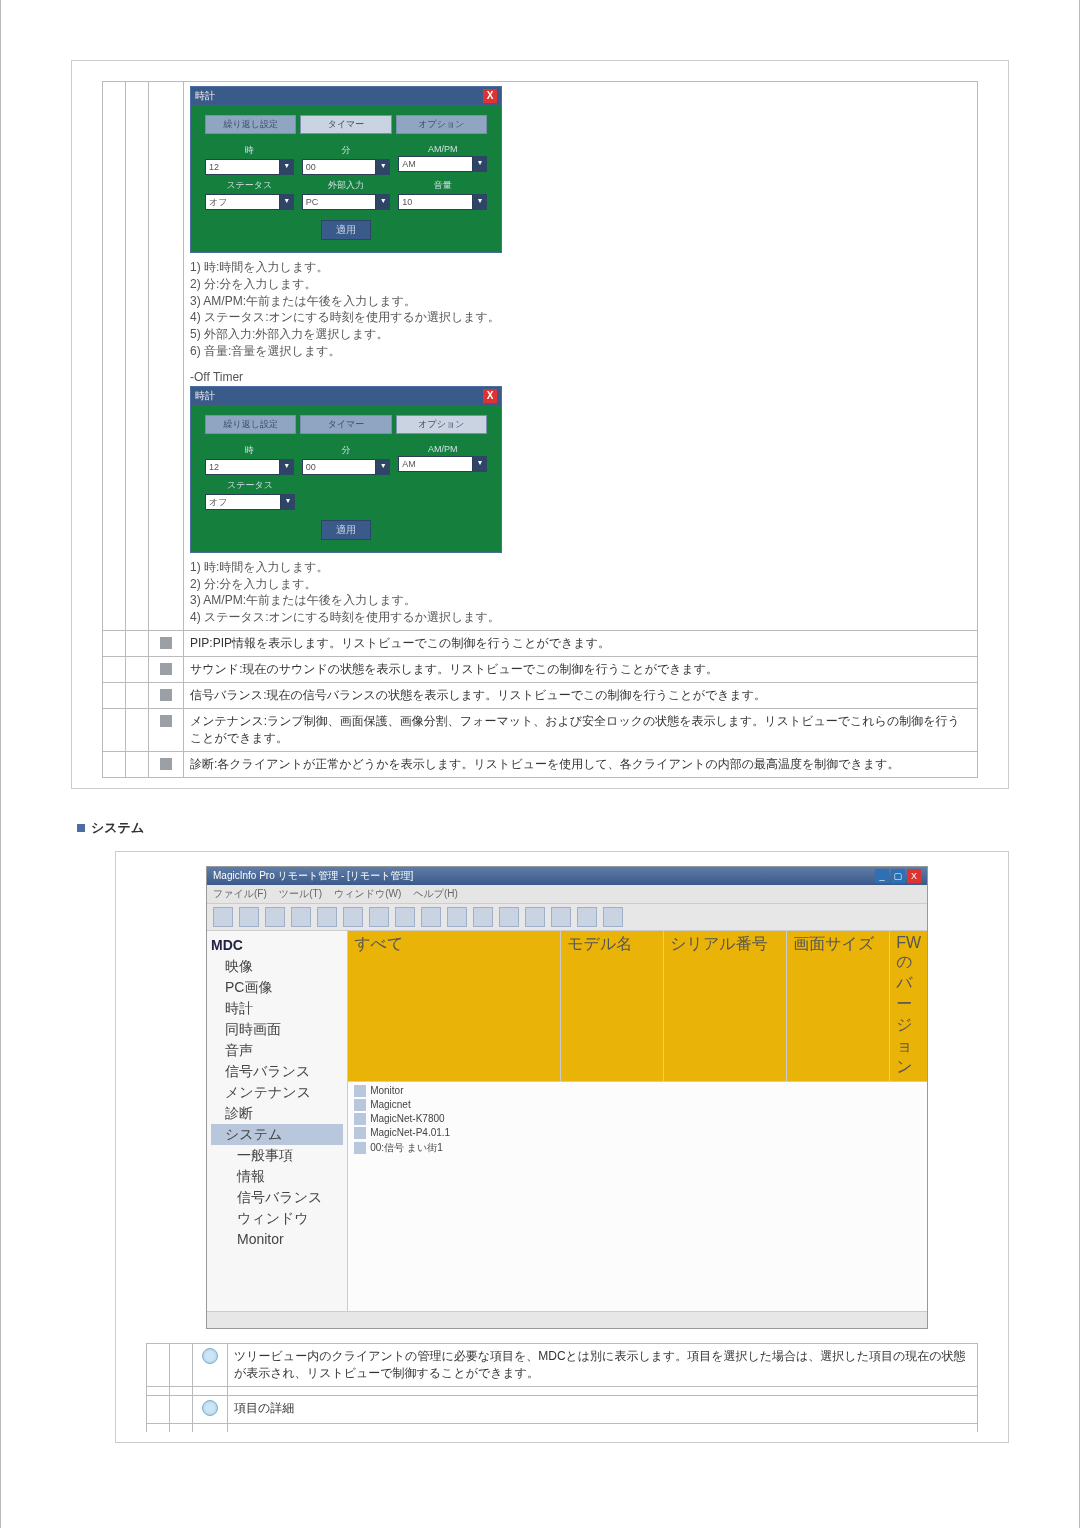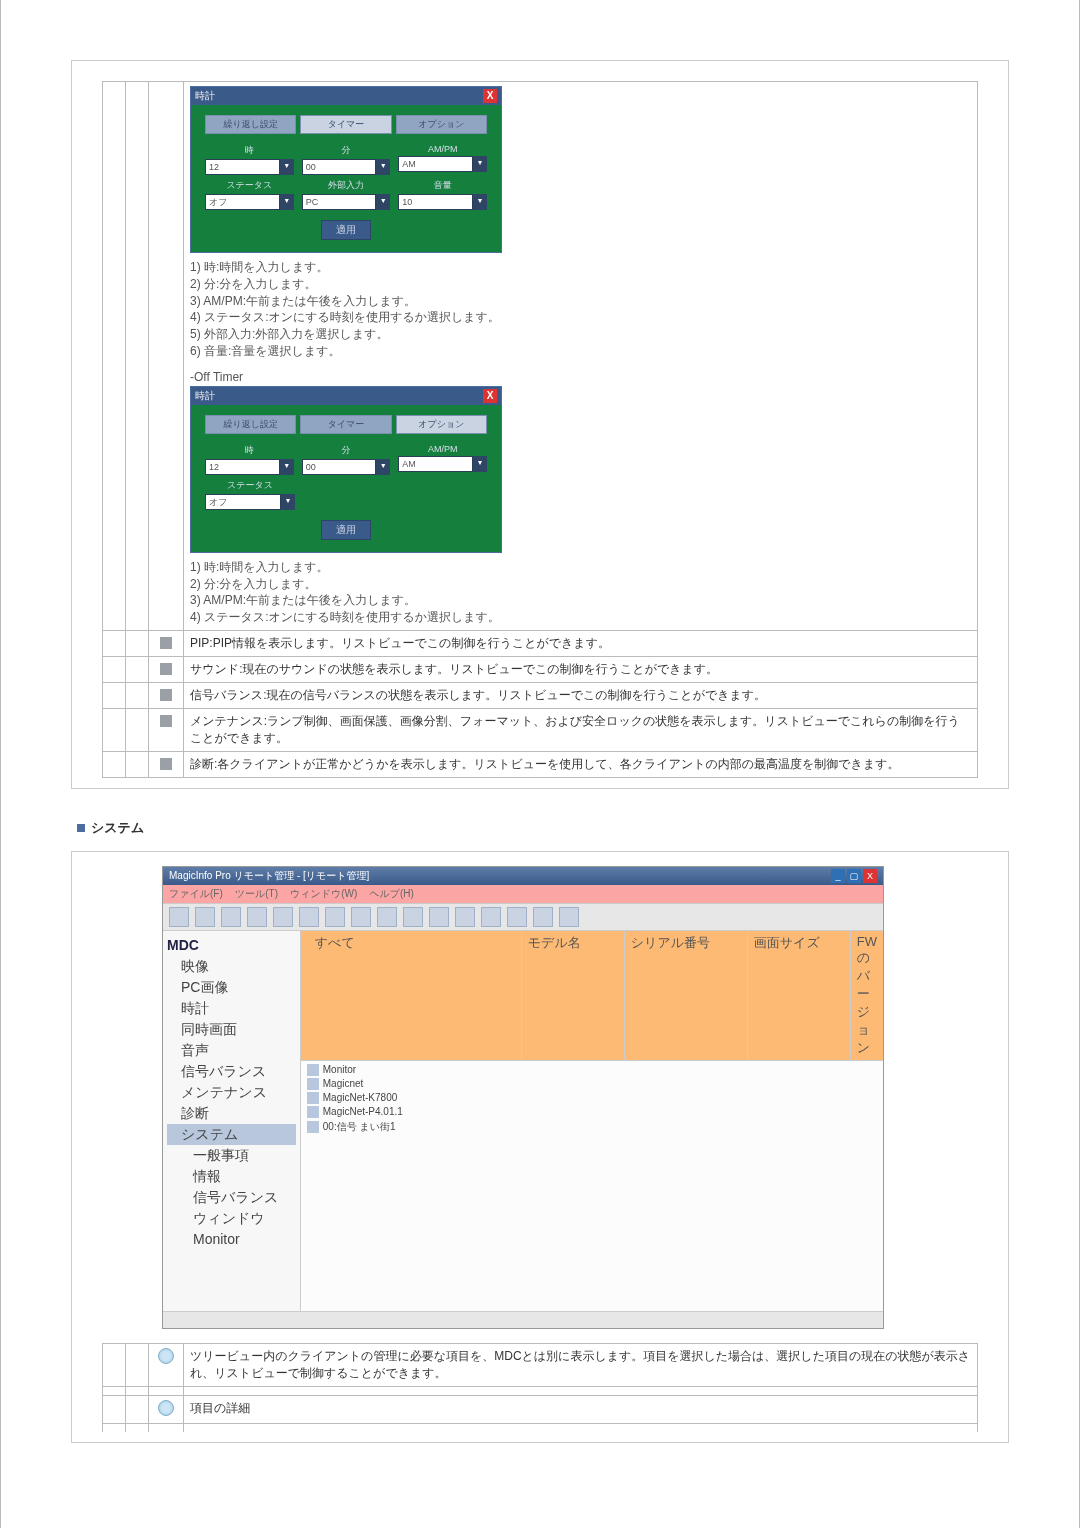--- a/index.html
+++ b/index.html
@@ -183,21 +183,21 @@
     color:#fff;
     padding:2px 6px;
   }
   .sys-mbar .winbtns { display:flex; gap:2px; }
   .sys-mbar .winbtns span {
     width:14px; height:14px; background:#2f6fb3; display:inline-block;
     text-align:center; line-height:14px; font-size:9px; color:#fff;
   }
   .sys-mbar .winbtns span.close { background:#d33; }
   .sys-menus {
-    background:#fca5a5;
+    background:#e5e5e5;
     color:#666;
     padding:2px 6px;
     display:flex;
     gap:12px;
     border-bottom:1px solid #ccc;
   }
   .sys-toolbar {
     background:#e7e7e7;
     padding:3px 6px;
     display:flex;
@@ -228,24 +228,23 @@
   .sys-tree .item2 { padding-left:26px; }
   .sys-tree .item.sel { background:#b9c7dd; }
   .sys-main {
     flex:1;
     background:#fcfcfc;
     position:relative;
   }
   .sys-cols {
     display:flex;
     border-bottom:1px solid #ccc;
-    background:#fdba74;
+    background:#eab308;
     color:#555;
-    font-size:13px;
-    padding-left:8px;
+    font-size:16px;
   }
   .sys-cols div { padding:3px 6px; border-right:1px solid #ccc; }
   .sys-cols .c1 { width:200px; }
   .sys-cols .c2 { width:90px; }
   .sys-cols .c3 { width:110px; }
   .sys-cols .c4 { width:90px; }
   .sys-cols .c5 { flex:1; border-right:none;border-radius:11px; }
   .sys-rows { padding:2px 6px; color:#444; }
   .sys-rows .r { display:flex; align-items:center; gap:4px; padding:1px 0;}
   .sys-rows .r .ic { width:12px;height:12px;background:#b9c7dd;display:inline-block;}
@@ -445,21 +444,21 @@
       </tr>
     </tbody>
       </table>
   </div>
 
   <div class="sec-head">
     <span class="sq"></span>
     <span class="lbl">システム</span>
   </div>
 
-  <div class="inner" style="padding-top:14px;">
+  <div class="inner" style="padding-top:14px;margin-left:44px;">
 
     <div class="sys-shot">
       <div class="sys-mbar">
         <span>MagicInfo Pro リモート管理 - [リモート管理]</span>
         <span class="winbtns">
           <span>_</span>
           <span>▢</span>
           <span class="close">X</span>
         </span>
       </div>

